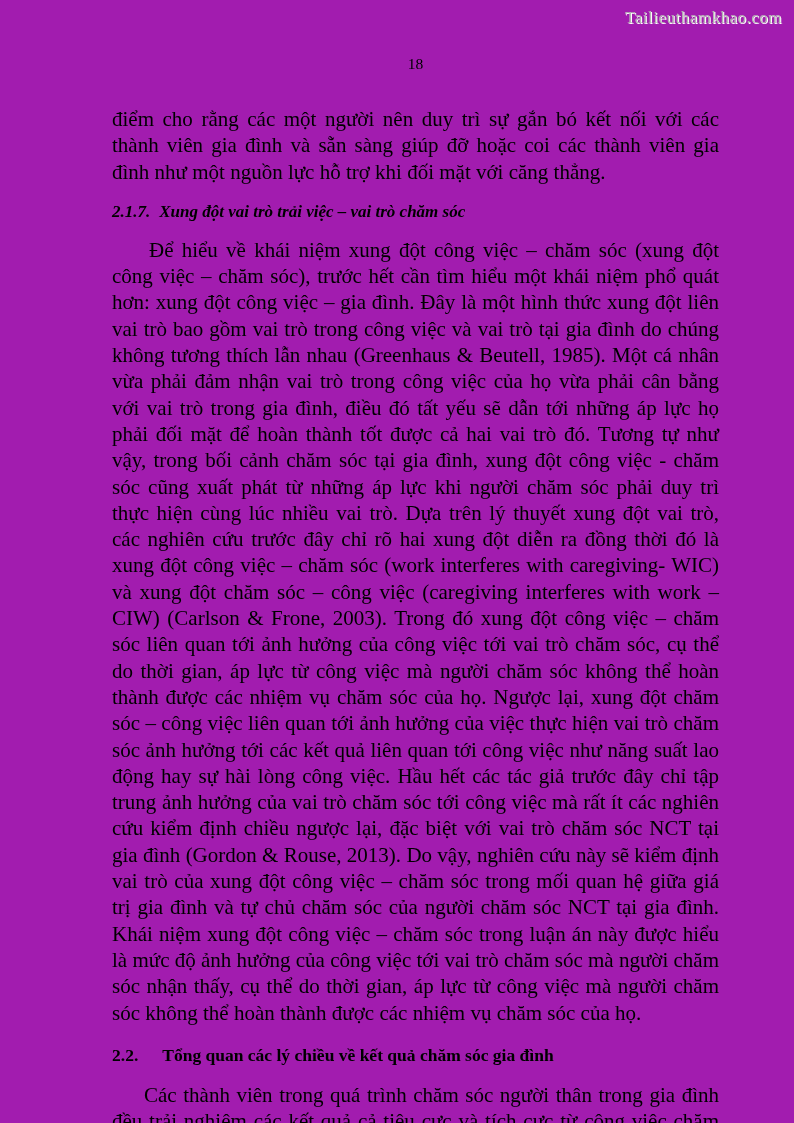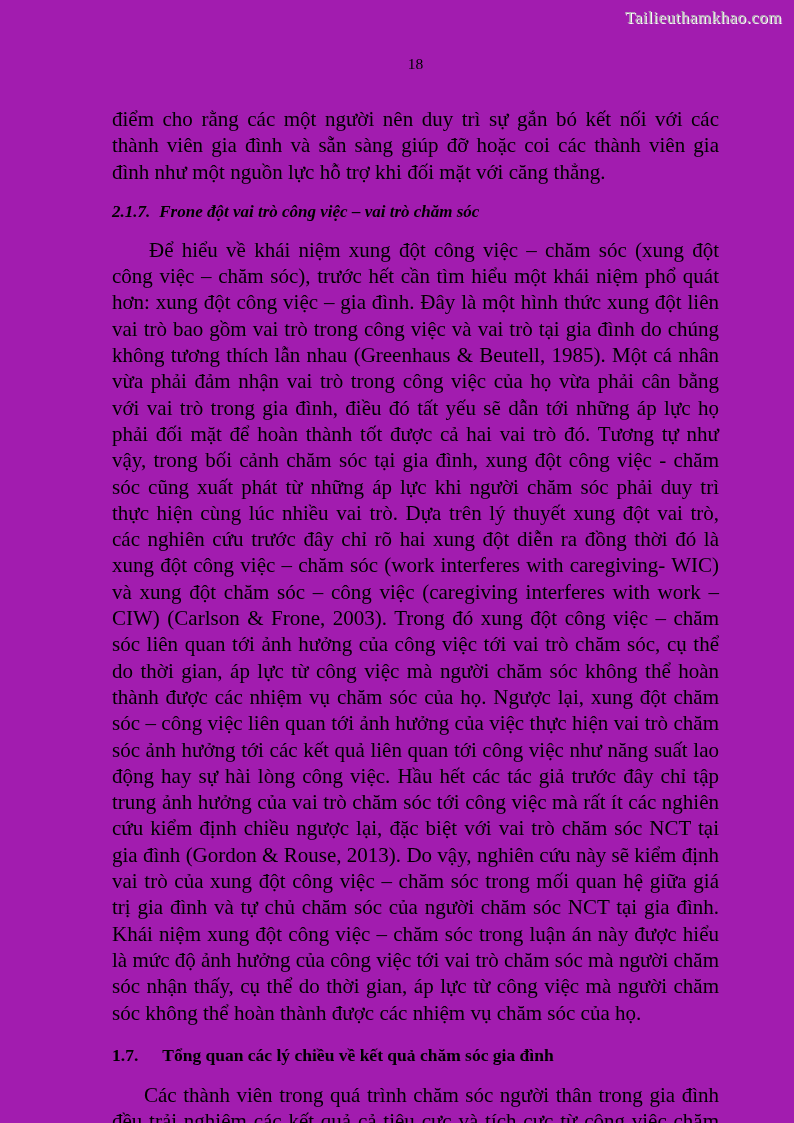--- a/index.html
+++ b/index.html
@@ -82,25 +82,25 @@
 
   <div class="watermark">Tailieuthamkhao.com</div>
 
   <div class="content">
 
     <div class="page-number">18</div>
 
     <p class="body-para para-intro">điểm cho rằng các một người nên duy trì sự gắn bó kết nối với các thành viên gia đình và sẵn sàng giúp đỡ hoặc coi các thành viên gia đình như một nguồn lực hỗ trợ khi đối mặt với căng thẳng.</p>
 
     <h3 class="heading-217">
-      <span class="h-num">2.1.7.</span><span>Frone đột vai trò công việc – vai trò chăm sóc</span>
+      <span class="h-num">2.1.7.</span><span>Xung đột vai trò trải việc – vai trò chăm sóc</span>
     </h3>
 
     <p class="body-para para-main">Để hiểu về khái niệm xung đột công việc – chăm sóc (xung đột công việc – chăm sóc), trước hết cần tìm hiểu một khái niệm phổ quát hơn: xung đột công việc – gia đình. Đây là một hình thức xung đột liên vai trò bao gồm vai trò trong công việc và vai trò tại gia đình do chúng không tương thích lẫn nhau (Greenhaus &amp; Beutell, 1985). Một cá nhân vừa phải đảm nhận vai trò trong công việc của họ vừa phải cân bằng với vai trò trong gia đình, điều đó tất yếu sẽ dẫn tới những áp lực họ phải đối mặt để hoàn thành tốt được cả hai vai trò đó. Tương tự như vậy, trong bối cảnh chăm sóc tại gia đình, xung đột công việc - chăm sóc cũng xuất phát từ những áp lực khi người chăm sóc phải duy trì thực hiện cùng lúc nhiều vai trò. Dựa trên lý thuyết xung đột vai trò, các nghiên cứu trước đây chỉ rõ hai xung đột diễn ra đồng thời đó là xung đột công việc – chăm sóc (work interferes with caregiving- WIC) và xung đột chăm sóc – công việc (caregiving interferes with work – CIW) (Carlson &amp; Frone, 2003). Trong đó xung đột công việc – chăm sóc liên quan tới ảnh hưởng của công việc tới vai trò chăm sóc, cụ thể do thời gian, áp lực từ công việc mà người chăm sóc không thể hoàn thành được các nhiệm vụ chăm sóc của họ. Ngược lại, xung đột chăm sóc – công việc liên quan tới ảnh hưởng của việc thực hiện vai trò chăm sóc ảnh hưởng tới các kết quả liên quan tới công việc như năng suất lao động hay sự hài lòng công việc. Hầu hết các tác giả trước đây chỉ tập trung ảnh hưởng của vai trò chăm sóc tới công việc mà rất ít các nghiên cứu kiểm định chiều ngược lại, đặc biệt với vai trò chăm sóc NCT tại gia đình (Gordon &amp; Rouse, 2013). Do vậy, nghiên cứu này sẽ kiểm định vai trò của xung đột công việc – chăm sóc trong mối quan hệ giữa giá trị gia đình và tự chủ chăm sóc của người chăm sóc NCT tại gia đình. Khái niệm xung đột công việc – chăm sóc trong luận án này được hiểu là mức độ ảnh hưởng của công việc tới vai trò chăm sóc mà người chăm sóc nhận thấy, cụ thể do thời gian, áp lực từ công việc mà người chăm sóc không thể hoàn thành được các nhiệm vụ chăm sóc của họ.</p>
 
     <h2 class="heading-22">
-      <span class="h-num">1.7.</span><span>Tổng quan các lý chiều về kết quả chăm sóc gia đình</span>
+      <span class="h-num">2.2.</span><span>Tổng quan các lý chiều về kết quả chăm sóc gia đình</span>
     </h2>
 
     <p class="body-para para-final">Các thành viên trong quá trình chăm sóc người thân trong gia đình đều trải nghiệm các kết quả cả tiêu cực và tích cực từ công việc chăm sóc. Hầu hết các các lý thuyết giải thích cho tác động tiêu cực của công việc chăm sóc đối với NCS đã được trước triển từ</p>
 
   </div>
 </div>
 
 </body></html>

